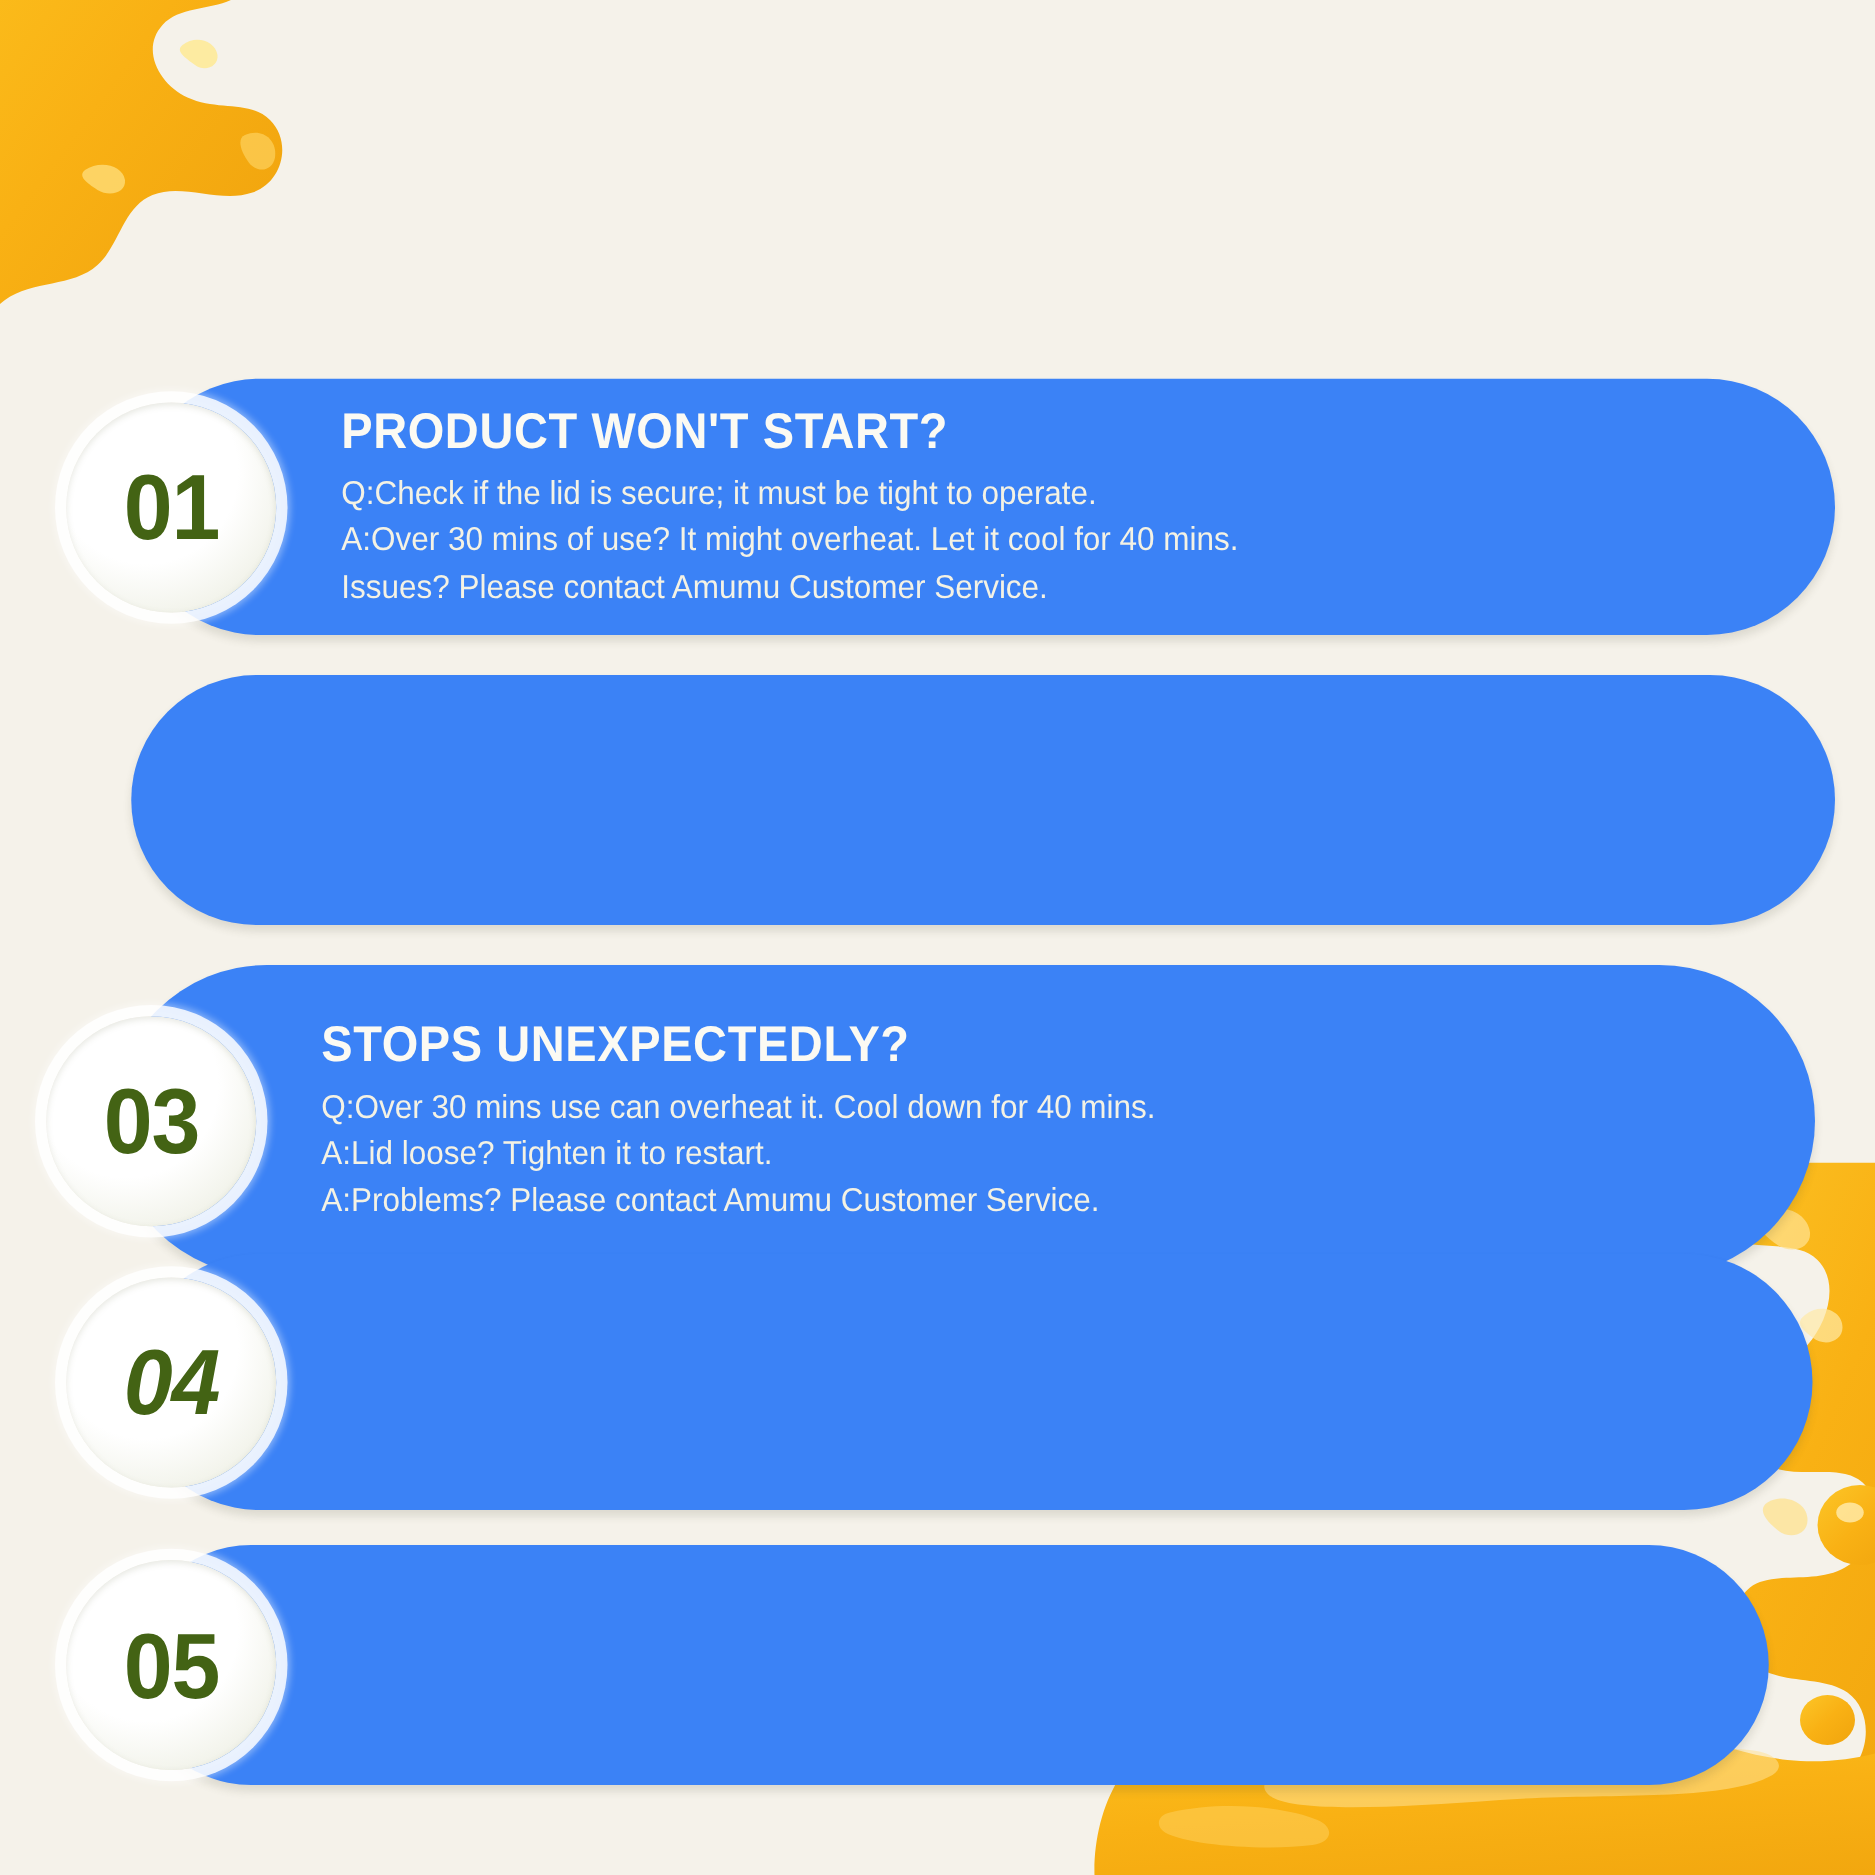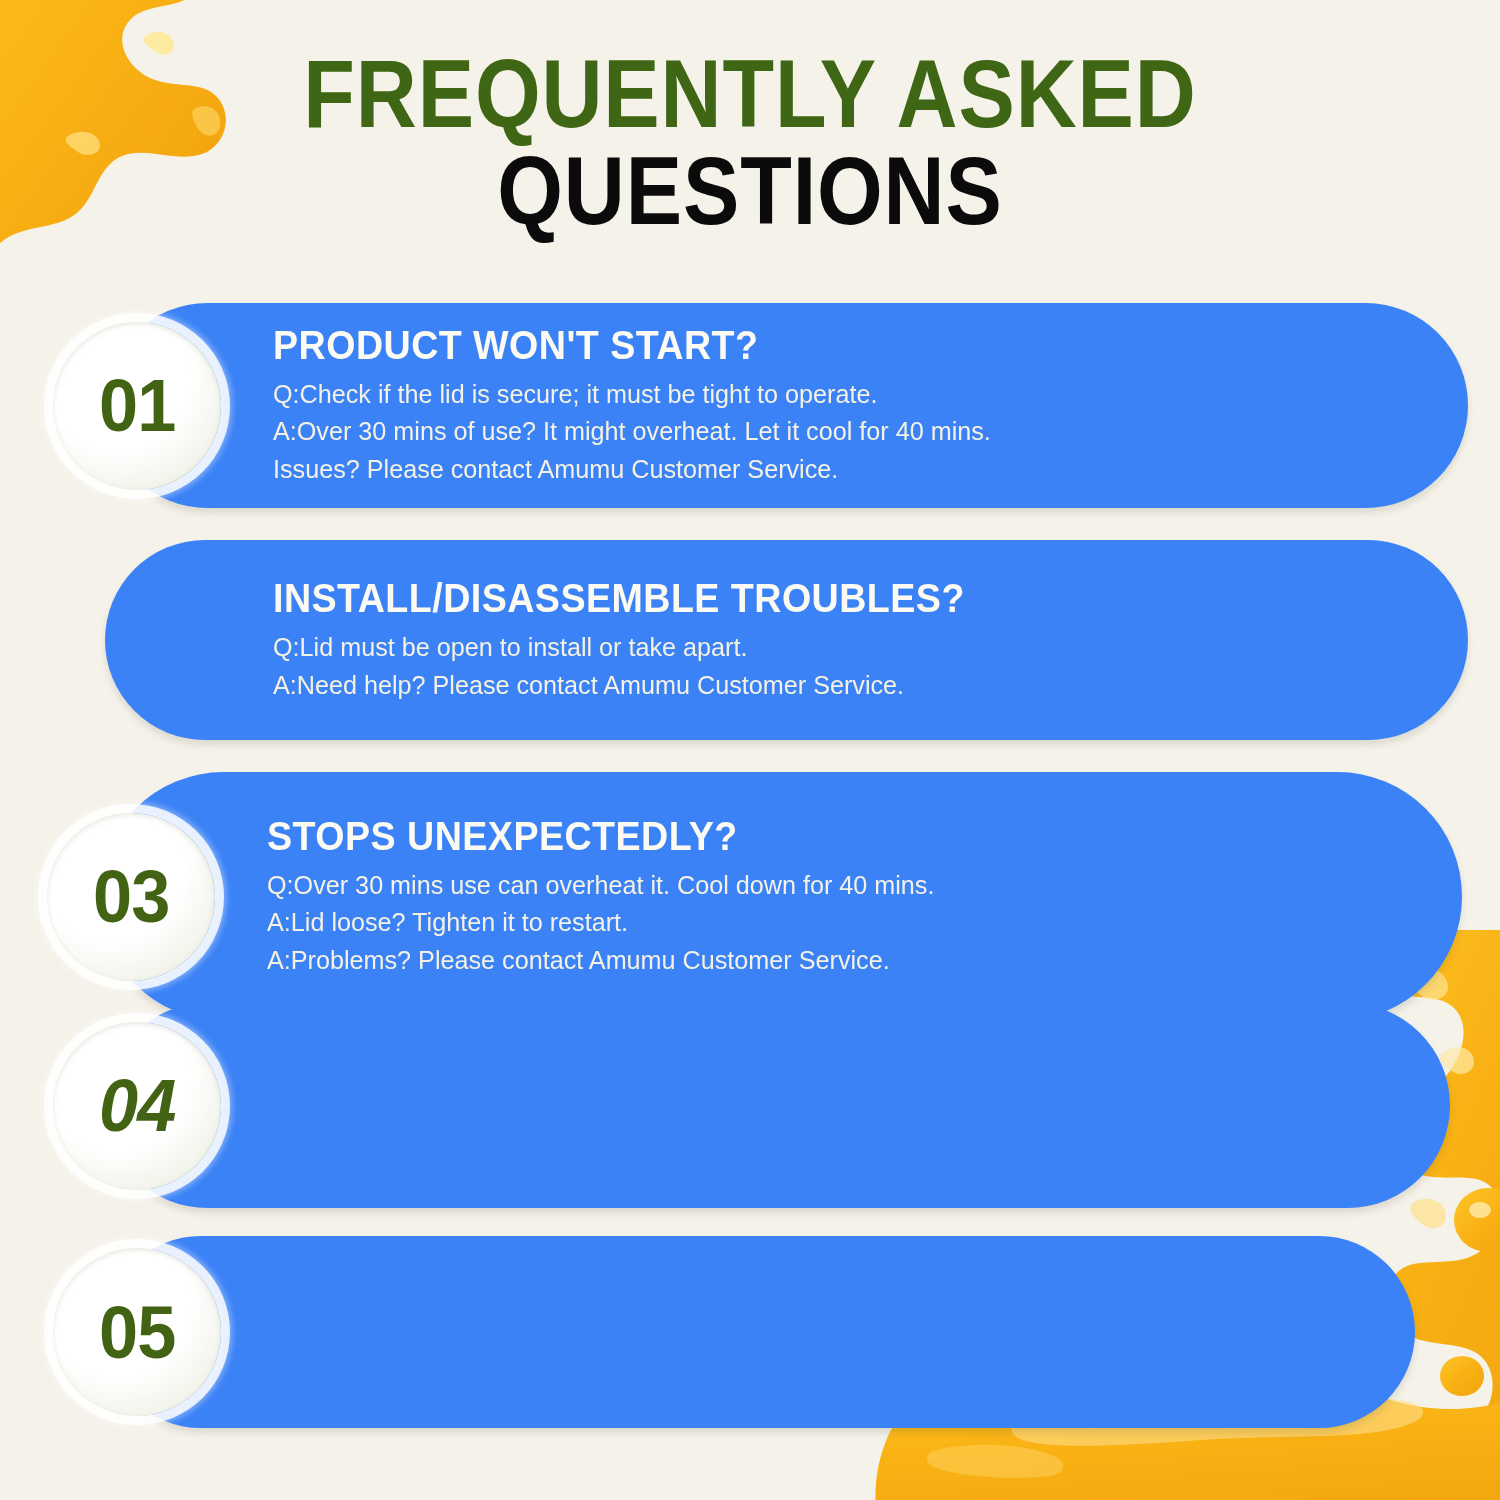--- a/index.html
+++ b/index.html
@@ -189,52 +189,41 @@
       <path fill="url(#gB)" d="M66,78 C130,62 200,74 258,66 C320,58 372,36 432,40
         C492,44 534,72 590,78 C636,83 680,70 700,56 L700,200 L40,200
         C30,166 36,112 66,78 Z"></path>
       <path fill="#ffe296" opacity="0.55" d="M180,92 C260,80 340,88 420,80 C470,75 520,66 560,70
         C580,72 590,82 578,90 C540,112 440,104 360,110 C280,116 200,120 178,108 C168,102 170,94 180,92 Z"></path>
       <path fill="#ffd86a" opacity="0.45" d="M96,120 C140,110 190,116 214,126 C228,132 226,144 210,146
         C170,151 110,146 92,136 C84,131 86,122 96,120 Z"></path>
     </svg>
   </div>
 
-  <div class="heading">
-    <span class="heading-line1">FREQUENTLY ASKED</span>
-    <span class="heading-line2">QUESTIONS</span>
-  </div>
 
   <div class="faq-list">
 
     <div class="faq-card" style="left:105px; top:303px; width:1363px; height:205px;">
       <div class="badge">
         <span class="badge-num">01</span>
       </div>
       <div class="faq-body">
         <div class="faq-title">PRODUCT WON'T START?</div>
         <div class="faq-lines">
           <span class="faq-line">Q:Check if the lid is secure; it must be tight to operate.</span>
           <span class="faq-line">A:Over 30 mins of use? It might overheat. Let it cool for 40 mins.</span>
           <span class="faq-line">Issues? Please contact Amumu Customer Service.</span>
         </div>
       </div>
     </div>
 
     <div class="faq-card" style="left:105px; top:540px; width:1363px; height:200px;">
-      <div class="faq-body">
-        <div class="faq-title">INSTALL/DISASSEMBLE TROUBLES?</div>
-        <div class="faq-lines">
-          <span class="faq-line">Q:Lid must be open to install or take apart.</span>
-          <span class="faq-line">A:Need help? Please contact Amumu Customer Service.</span>
-        </div>
-      </div>
-    </div>
-
-    <div class="faq-card" style="left:99px; top:772px; width:1363px; height:249px;">
+    </div>
+
+    <div class="faq-card" style="left:89px; top:772px; width:1363px; height:249px;">
       <div class="badge">
         <span class="badge-num">03</span>
       </div>
       <div class="faq-body">
         <div class="faq-title">STOPS UNEXPECTEDLY?</div>
         <div class="faq-lines">
           <span class="faq-line">Q:Over 30 mins use can overheat it. Cool down for 40 mins.</span>
           <span class="faq-line">A:Lid loose? Tighten it to restart.</span>
           <span class="faq-line">A:Problems? Please contact Amumu Customer Service.</span>
         </div>

